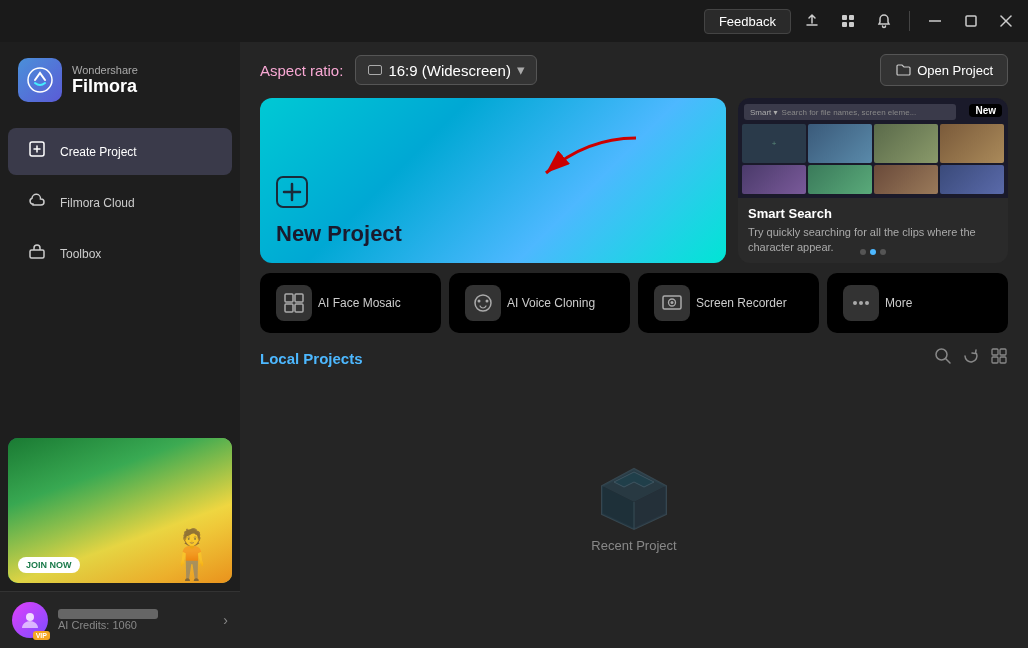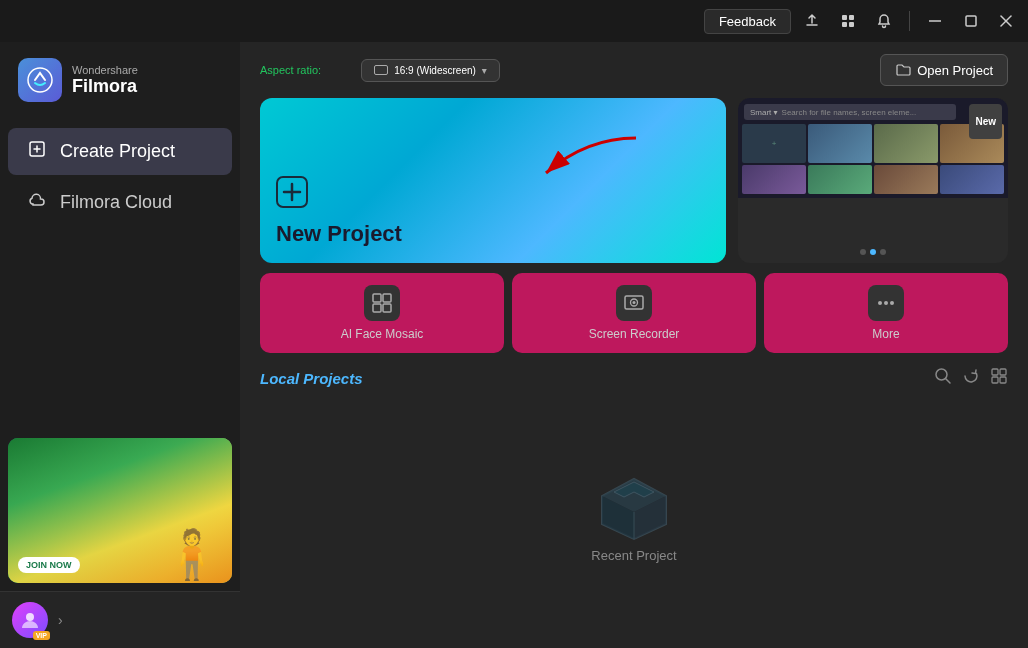--- a/index.html
+++ b/index.html
@@ -118,21 +118,21 @@
     }
     .sidebar-item {
       display: flex;
       align-items: center;
       gap: 12px;
       padding: 12px 18px;
       color: #ccc;
       cursor: pointer;
       border-radius: 8px;
       margin: 2px 8px;
-      font-size: 18px;
+      font-size: 12px;
       position: relative;
     }
     .sidebar-item.active {
       background: #3a3a4a;
       color: #fff;
     }
     .sidebar-item .item-icon {
       font-size: 18px;
       width: 22px;
       text-align: center;
@@ -264,35 +264,34 @@
 
     
     .content-topbar {
       display: flex;
       align-items: center;
       gap: 12px;
       padding: 12px 20px;
       flex-shrink: 0;
     }
     .aspect-label {
-      font-size: 11px;
-      color: #22c55e;
+      font-size: 15px;
+      color: #f9a8d4;
     }
     .aspect-select {
       display: flex;
       align-items: center;
       gap: 6px;
       background: #333;
       border: 1px solid #555;
       border-radius: 6px;
       padding: 5px 12px;
-      font-size: 10px;
-      color: #fff;
-      cursor: pointer;
-      margin-left: 28px;
+      font-size: 15px;
+      color: #fff;
+      cursor: pointer;
     }
     .open-project-btn {
       margin-left: auto;
       display: flex;
       align-items: center;
       gap: 6px;
       background: #333;
       border: 1px solid #555;
       border-radius: 6px;
       padding: 7px 14px;
@@ -354,25 +353,25 @@
       width: 100%;
       height: 100px;
       background: #1a1a2a;
       position: relative;
       overflow: hidden;
     }
     .new-badge {
       position: absolute;
       top: 6px;
       right: 6px;
-      background: #404040;
+      background: #000000;
       color: #fff;
       font-size: 10px;
       font-weight: 700;
-      padding: 12px 6px;
+      padding: 1px 6px;
       border-radius: 4px;
     }
     .smart-card-info {
       padding: 8px 10px;
     }
     .smart-card-title {
       font-size: 13px;
       font-weight: 600;
       color: #fff;
       margin-bottom: 4px;
@@ -396,24 +395,23 @@
 
     
     .quick-actions {
       display: flex;
       gap: 8px;
       padding: 10px 20px 0;
       flex-shrink: 0;
     }
     .quick-action-item {
       display: flex;
-      flex-direction: column;
       align-items: center;
       gap: 6px;
-      background: #be185d;
+      background: #000000;
       border-radius: 10px;
       padding: 12px 16px;
       cursor: pointer;
       min-width: 100px;
       flex: 1;
     }
     .qa-icon {
       width: 36px;
       height: 36px;
       background: #333;
@@ -440,21 +438,20 @@
     .local-projects-header {
       display: flex;
       align-items: center;
       justify-content: space-between;
       margin-bottom: 12px;
     }
     .local-projects-title {
       font-size: 15px;
       font-weight: 600;
       color: #4db8ff;
-      font-style: italic;
     }
     .header-actions {
       display: flex;
       gap: 10px;
     }
     .header-action-icon {
       color: #888;
       font-size: 18px;
       cursor: pointer;
     }
@@ -551,38 +548,51 @@
         <span>Create Project</span>
       </div>
       <div class="sidebar-item">
         <span class="item-icon">
           <svg width="18" height="18" viewBox="0 0 18 18" fill="none">
             <path d="M5 13a3 3 0 01-1-5.8A4 4 0 0112.5 8H13a3 3 0 010 6H5z" stroke="#ccc" stroke-width="1.5"></path>
           </svg>
         </span>
         <span>Filmora Cloud</span>
       </div>
+      <div class="sidebar-item">
+        <span class="item-icon">
+          <svg width="18" height="18" viewBox="0 0 18 18" fill="none">
+            <rect x="2" y="8" width="14" height="8" rx="1.5" stroke="#ccc" stroke-width="1.5"></rect>
+            <path d="M6 8V6a3 3 0 016 0v2" stroke="#ccc" stroke-width="1.5"></path>
+          </svg>
+        </span>
+        <span>Toolbox</span>
+      </div>
     </nav>
 
     <div class="sidebar-banner">
       <div class="banner-img-placeholder">
         <div style="position:absolute;inset:0;background:linear-gradient(160deg,#1a7a30 0%,#3aaa50 30%,#f0d840 65%,#e8901a 100%);opacity:0.9;"></div>
         <div class="banner-btn" style="z-index:2;">JOIN NOW</div>
 
         <div style="position:absolute;right:10px;bottom:0;font-size:48px;opacity:0.6;">🧍</div>
       </div>
     </div>
 
     <div class="sidebar-user">
       <div class="user-avatar">
         <svg width="22" height="22" viewBox="0 0 22 22" fill="none">
           <circle cx="11" cy="8" r="4" fill="#fff" opacity="0.8"></circle>
           <path d="M3 19c0-4 4-7 8-7s8 3 8 7" fill="#fff" opacity="0.6"></path>
         </svg>
         <div class="vip-badge">VIP</div>
+      </div>
+      <div class="user-info">
+        <div class="user-name" style="background:#666;height:10px;border-radius:3px;width:100px;"></div>
+        <div class="user-credits">AI Credits: 1060</div>
       </div>
       <div class="user-action-btn">›</div>
     </div>
   </div>
 
   <div class="content">
 
     <div class="content-topbar">
       <span class="aspect-label">Aspect ratio:</span>
       <div class="aspect-select">
@@ -638,39 +648,54 @@
             <div style="background:linear-gradient(135deg,#5a6a4a,#8a9a6a);border-radius:2px;"></div>
             <div style="background:linear-gradient(135deg,#7a5a3a,#aa8a5a);border-radius:2px;"></div>
             <div style="background:linear-gradient(135deg,#4a3a6a,#7a5a9a);border-radius:2px;"></div>
             <div style="background:linear-gradient(135deg,#3a7a5a,#5aaa7a);border-radius:2px;"></div>
             <div style="background:linear-gradient(135deg,#6a4a3a,#9a7a5a);border-radius:2px;"></div>
             <div style="background:linear-gradient(135deg,#3a4a7a,#5a6aaa);border-radius:2px;"></div>
           </div>
 
           <div style="position:absolute;top:6px;left:56px;font-size:7px;color:#888;background:#222;padding:1px 4px;border-radius:2px;z-index:1;">SAMPLE VIDEO</div>
         </div>
+        <div class="smart-card-info">
+          <div class="smart-card-title">Smart Search</div>
+          <div class="smart-card-desc">Try quickly searching for all the clips where the character appear.</div>
+        </div>
         <div class="smart-card-dots">
           <div class="dot"></div>
           <div class="dot active"></div>
           <div class="dot"></div>
         </div>
       </div>
     </div>
 
     <div class="quick-actions">
       <div class="quick-action-item">
         <div class="qa-icon">
           <svg width="22" height="22" viewBox="0 0 22 22" fill="none">
             <rect x="2" y="2" width="8" height="8" rx="1" stroke="#aaa" stroke-width="1.5"></rect>
             <rect x="12" y="2" width="8" height="8" rx="1" stroke="#aaa" stroke-width="1.5"></rect>
             <rect x="2" y="12" width="8" height="8" rx="1" stroke="#aaa" stroke-width="1.5"></rect>
             <rect x="12" y="12" width="8" height="8" rx="1" stroke="#aaa" stroke-width="1.5"></rect>
           </svg>
         </div>
         <span class="qa-label">AI Face Mosaic</span>
+      </div>
+      <div class="quick-action-item">
+        <div class="qa-icon">
+          <svg width="22" height="22" viewBox="0 0 22 22" fill="none">
+            <circle cx="11" cy="11" r="8" stroke="#aaa" stroke-width="1.5"></circle>
+            <circle cx="7" cy="9" r="1.5" fill="#aaa"></circle>
+            <circle cx="15" cy="9" r="1.5" fill="#aaa"></circle>
+            <path d="M8 14s1 2 3 2 3-2 3-2" stroke="#aaa" stroke-width="1.2" stroke-linecap="round"></path>
+          </svg>
+        </div>
+        <span class="qa-label">AI Voice Cloning</span>
       </div>
       <div class="quick-action-item">
         <div class="qa-icon">
           <svg width="22" height="22" viewBox="0 0 22 22" fill="none">
             <rect x="2" y="4" width="18" height="13" rx="1.5" stroke="#aaa" stroke-width="1.5"></rect>
             <circle cx="11" cy="10.5" r="3.5" stroke="#aaa" stroke-width="1.3"></circle>
             <circle cx="11" cy="10.5" r="1.5" fill="#aaa"></circle>
           </svg>
         </div>
         <span class="qa-label">Screen Recorder</span>

